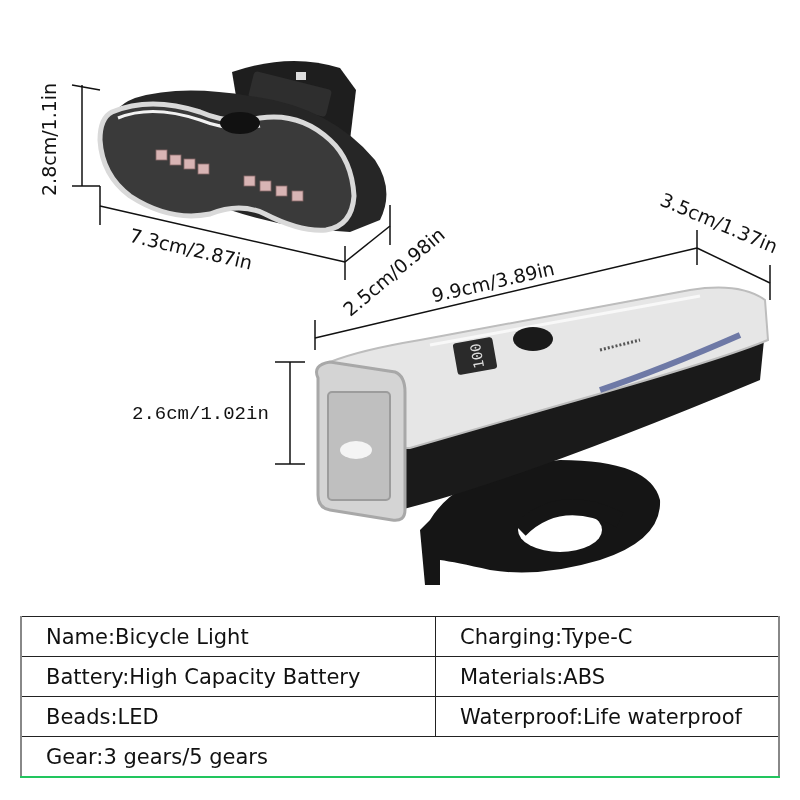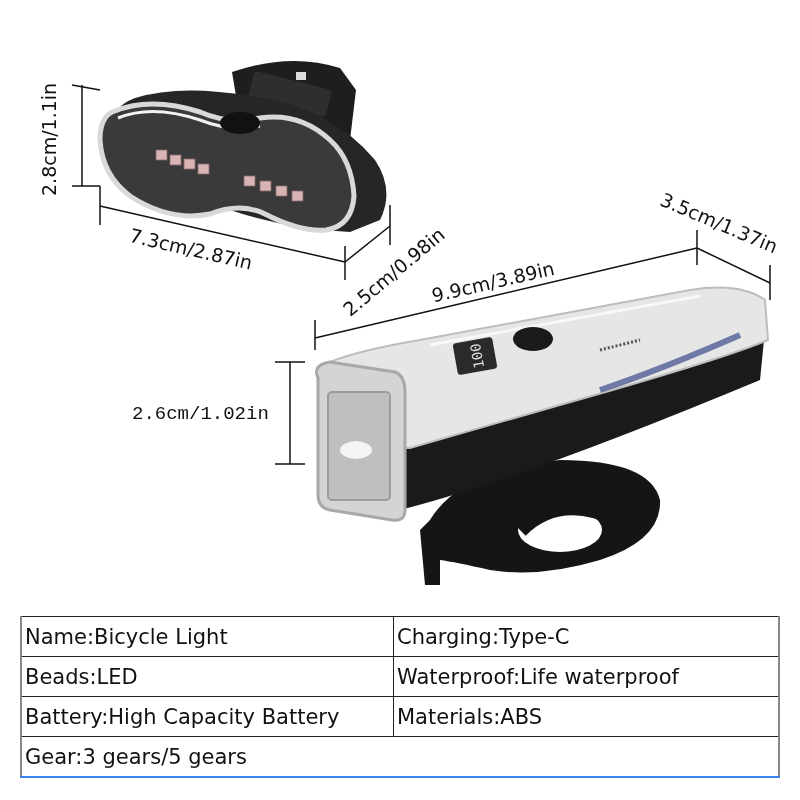--- a/index.html
+++ b/index.html
@@ -4,24 +4,24 @@
   <style>
     html, body { margin: 0; padding: 0; background: #ffffff; }
     body { width: 800px; height: 800px; position: relative; overflow: hidden;
            font-family: "DejaVu Sans", "Liberation Sans", sans-serif; color: #111; }
     .stage { position: absolute; left: 0; top: 0; width: 800px; height: 600px; }
     .stage svg { position: absolute; left: 0; top: 0; }
     .dim-label { position: absolute; font-size: 19px; color: #111; white-space: nowrap;
                  transform-origin: 0 0; line-height: 1; }
     table.spec { position: absolute; left: 20px; top: 616px; width: 760px;
                  border-collapse: collapse; font-size: 21px; }
-    table.spec td { border: 1.5px solid #222; height: 39px; padding: 0 3px;
+    table.spec td { border: 1.5px solid #222; height: 39px; padding: 0 24px;
                     vertical-align: middle; white-space: nowrap; }
     table.spec td.c1 { width: 365px; }
-    table.spec tr:last-child td { border-bottom: 2px solid #3b82f6; }
+    table.spec tr:last-child td { border-bottom: 2px solid #22c55e; }
     table.spec td.outer-r { border-right: 2px solid #888; }
     table.spec td.outer-l { border-left: 2px solid #888; }
   </style>
 </head>
 <body>
 
 <div class="stage">
   <svg width="800" height="600" viewBox="0 0 800 600">
 
     <g>
@@ -103,24 +103,24 @@
   <div class="dim-label" style="left:132px; top:405px;font-family:Liberation Mono, monospace;">2.6cm/1.02in</div>
 </div>
 
 <table class="spec">
   <tbody>
       <tr>
     <td class="c1 outer-l">Name:Bicycle Light</td>
     <td class="outer-r">Charging:Type-C</td>
   </tr>
   <tr>
+    <td class="c1 outer-l">Battery:High Capacity Battery</td>
+    <td class="outer-r">Materials:ABS</td>
+  </tr>
+  <tr>
     <td class="c1 outer-l">Beads:LED</td>
     <td class="outer-r">Waterproof:Life waterproof</td>
-  </tr>
-  <tr>
-    <td class="c1 outer-l">Battery:High Capacity Battery</td>
-    <td class="outer-r">Materials:ABS</td>
   </tr>
   <tr>
     <td class="outer-l outer-r" colspan="2">Gear:3 gears/5 gears</td>
   </tr>
 </tbody>
   </table>
 
 </body></html>

